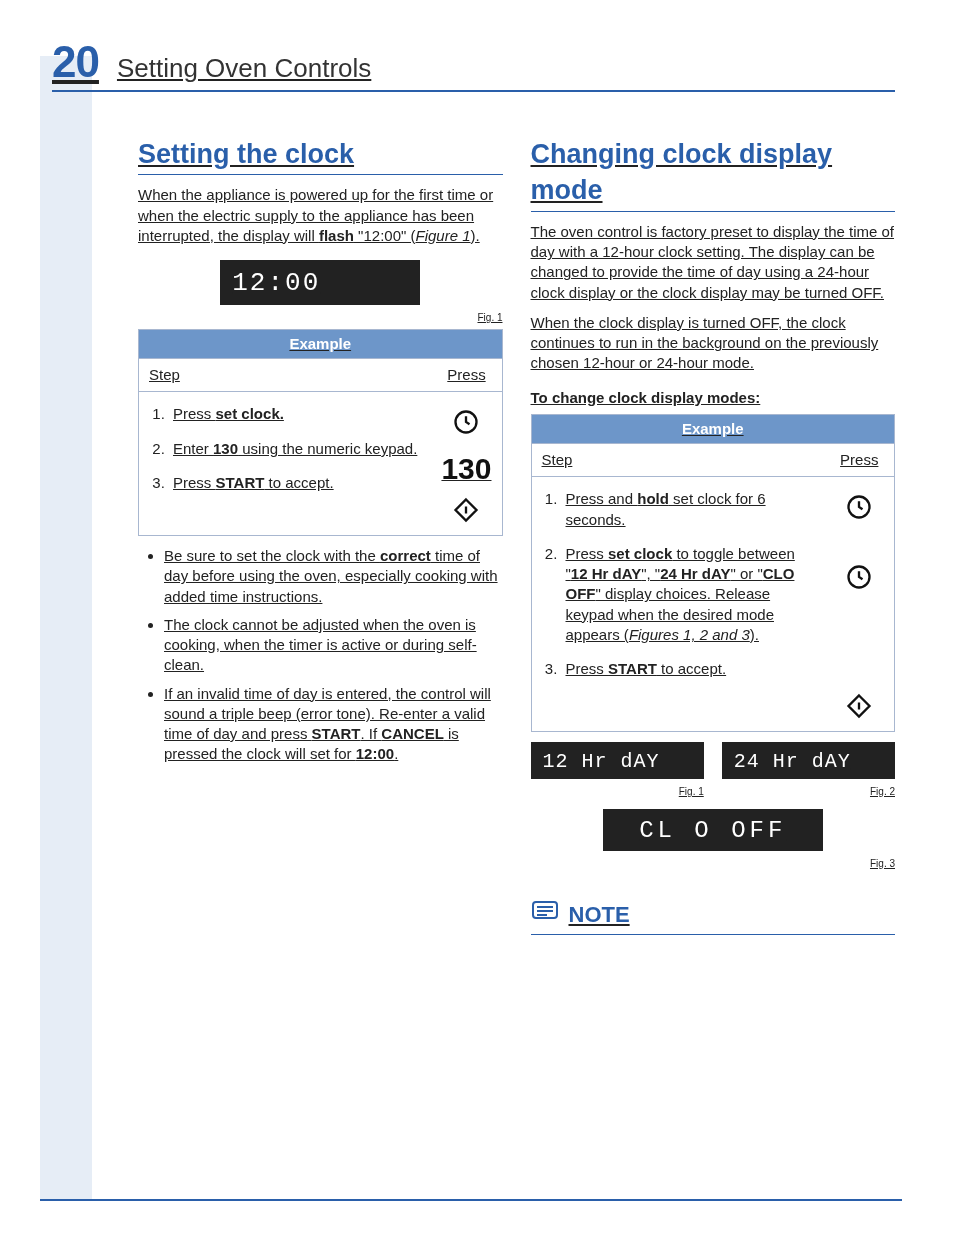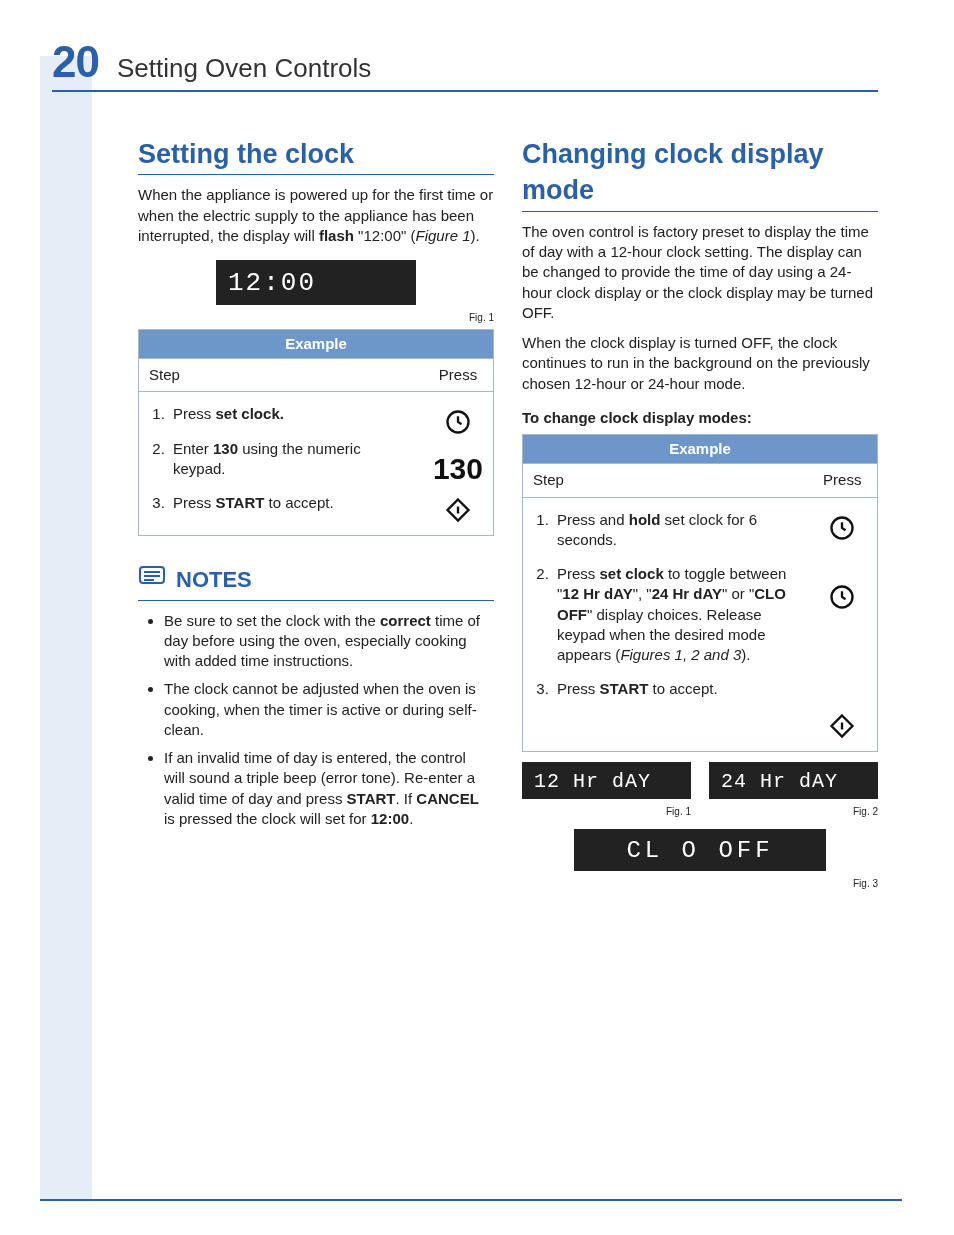--- a/index.html
+++ b/index.html
@@ -15,21 +15,22 @@
     background: #fff;
     color: var(--text);
     font-family: Arial, Helvetica, sans-serif;
     font-size: 15px;
     line-height: 1.35;
   }
   .page {
     width: 954px;
     height: 1235px;
     position: relative;
-    padding: 40px 76px 30px 52px;
+    padding: 40px 59px 30px 52px;
+    text-decoration: underline;
   }
   .left-band {
     position: absolute;
     left: 40px;
     top: 56px;
     width: 52px;
     bottom: 36px;
     background: var(--light-blue-band);
   }
   .page-title-row {
@@ -84,21 +85,21 @@
     width: 200px;
     margin: 14px auto 4px auto;
   }
   .display-row {
     display: flex;
     gap: 18px;
     margin-top: 10px;
   }
   .display-col { flex: 1; text-align: center; }
   .display-col .display-box { width: 100%; font-size: 20px; letter-spacing: 1px; margin: 0; }
-  .display-full .display-box { width: 252px; font-size: 24px; letter-spacing: 4px; margin: 10px auto 0 auto; text-align: center; }
+  .display-full .display-box { width: 220px; font-size: 24px; letter-spacing: 4px; margin: 10px auto 0 auto; text-align: center; }
   .fig-cap { text-align: right; font-size: 10px; margin-top: 6px; }
   .substrong { font-weight: 700; margin: 14px 0 6px 0; }
   table.example {
     width: 100%;
     border-collapse: collapse;
     border: 1px solid var(--rule);
     margin-top: 4px;
   }
   table.example th.hdr {
     background: var(--hdr-blue);
@@ -198,29 +199,20 @@
               <svg viewBox="0 0 24 24">
                     <path d="M12 3l9 9-9 9-9-9z"></path>
                     <path d="M12 9v6"></path>
                   </svg>
             </span>
           </td>
         </tr>
       </tbody>
         </table>
 
-      <div class="notes-hdr">
-        <span>
-          <svg viewBox="0 0 28 24">
-              <rect x="2" y="3" width="24" height="16" rx="3"></rect>
-              <path d="M6 8h16M6 12h16M6 16h10"></path>
-            </svg>
-        </span>
-        <span>NOTES</span>
-      </div>
       <ul class="notes">
         <li><span>Be sure to set the clock with the </span><b>correct</b><span> time of day before using the oven, especially cooking with added time instructions.</span></li>
         <li>The clock cannot be adjusted when the oven is cooking, when the timer is active or during self-clean.</li>
         <li><span>If an invalid time of day is entered, the control will sound a triple beep (error tone). Re-enter a valid time of day and press </span><b>START</b><span>. If </span><b>CANCEL</b><span> is pressed the clock will set for </span><b>12:00</b><span>.</span></li>
       </ul>
     </div>
 
     <div class="col">
       <h2 class="section">Changing clock display mode</h2>
 
@@ -281,17 +273,26 @@
         <div class="display-col">
           <div class="display-box">24 Hr  dAY</div>
           <div class="fig-cap">Fig. 2</div>
         </div>
       </div>
       <div class="display-full">
         <div class="display-box">CL O   OFF</div>
         <div class="fig-cap">Fig. 3</div>
       </div>
 
+      <div class="notes-hdr">
+        <span>
+          <svg viewBox="0 0 28 24">
+              <rect x="2" y="3" width="24" height="16" rx="3"></rect>
+              <path d="M6 8h16M6 12h16M6 16h10"></path>
+            </svg>
+        </span>
+        <span>NOTE</span>
+      </div>
     </div>
   </div>
 
   <div class="bottom-rule"></div>
 </div>
 
 </body></html>

